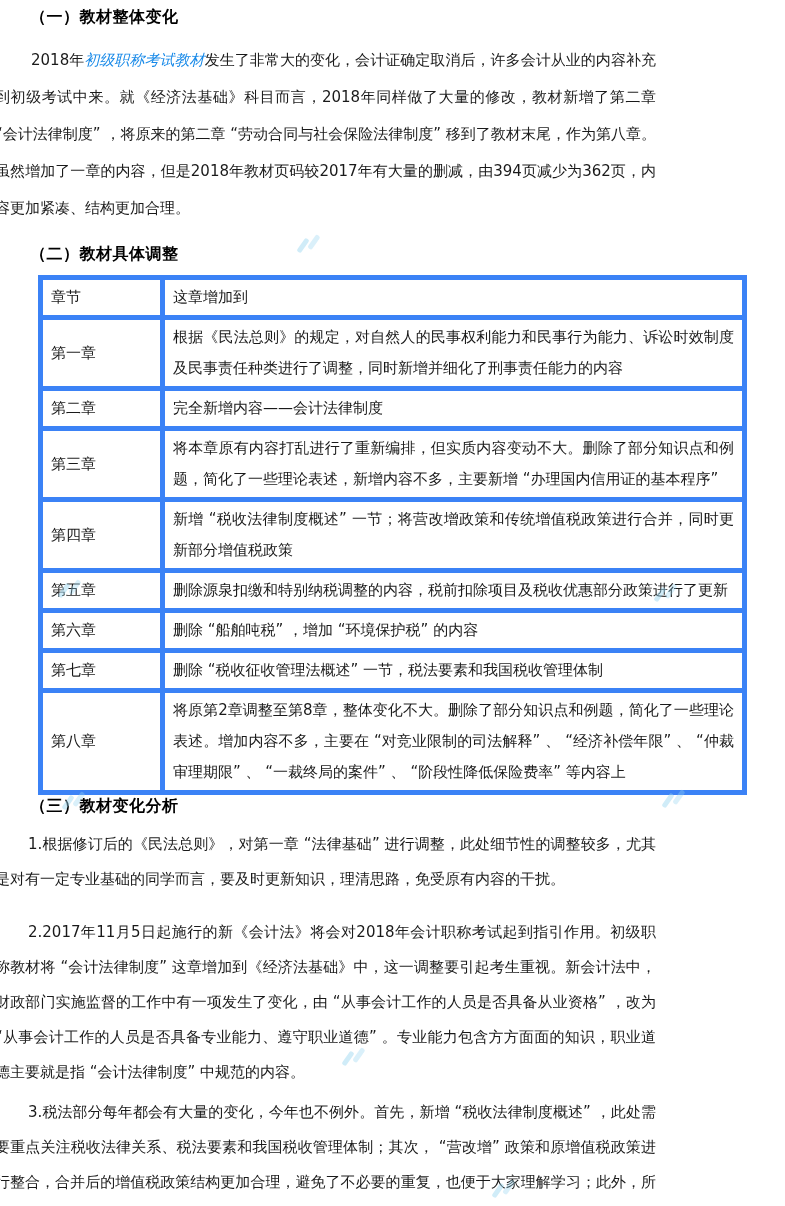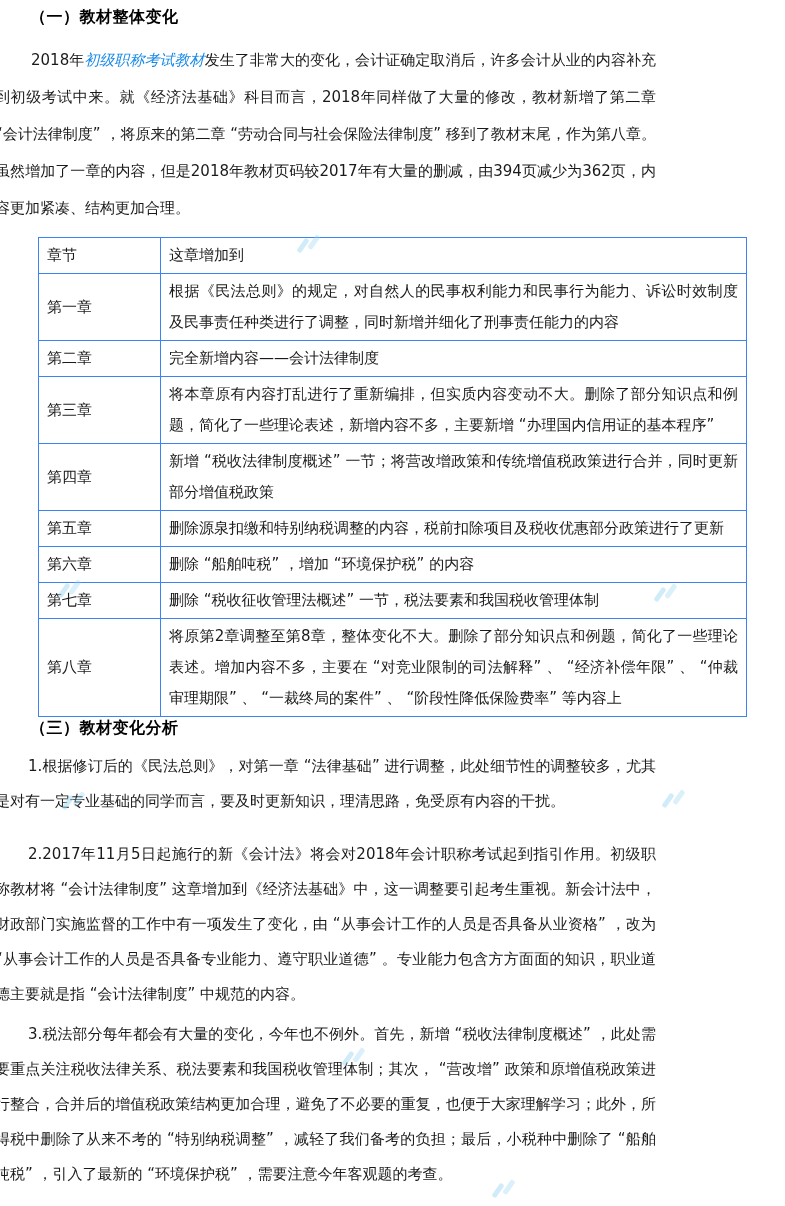--- a/index.html
+++ b/index.html
@@ -53,21 +53,21 @@
     font-style: italic;
   }
 
   table.changes-table {
     border-collapse: collapse;
     margin: 10px 0 0 38px;
     width: 709px;
     table-layout: fixed;
   }
   table.changes-table td {
-    border: 1px solid #3b82f6;
+    border: 5px solid #3b82f6;
     font-size: 15px;
     line-height: 31px;
     padding: 2px 8px;
     vertical-align: middle;
     color: #1a1a1a;
     word-break: break-all;
   }
   td.chapter-col { width: 122px; text-align: left; }
   td.change-col  { text-align: justify; }
 
@@ -91,20 +91,21 @@
 </style>
 </head>
 <body>
 
 <div class="page">
 
   <div class="sec-heading" id="heading-1">（一）教材整体变化</div>
 
   <p class="body-para"><span>2018年</span><a class="doc-link" style="color: rgb(23, 137, 232);">初级职称考试教材</a><span>发生了非常大的变化，会计证确定取消后，许多会计从业的内容补充到初级考试中来。就《经济法基础》科目而言，2018年同样做了大量的修改，教材新增了第二章 “会计法律制度” ，将原来的第二章 “劳动合同与社会保险法律制度” 移到了教材末尾，作为第八章。虽然增加了一章的内容，但是2018年教材页码较2017年有大量的删减，由394页减少为362页，内容更加紧凑、结构更加合理。</span></p>
 
+  <div class="sec-heading" id="heading-2">（二）教材具体调整</div>
 
   <table class="changes-table">
     <tbody>
         <tr>
       <td class="chapter-col">章节</td>
       <td class="change-col">这章增加到</td>
     </tr>
     <tr>
       <td class="chapter-col">第一章</td>
       <td class="change-col">根据《民法总则》的规定，对自然人的民事权利能力和民事行为能力、诉讼时效制度及民事责任种类进行了调整，同时新增并细化了刑事责任能力的内容</td>

